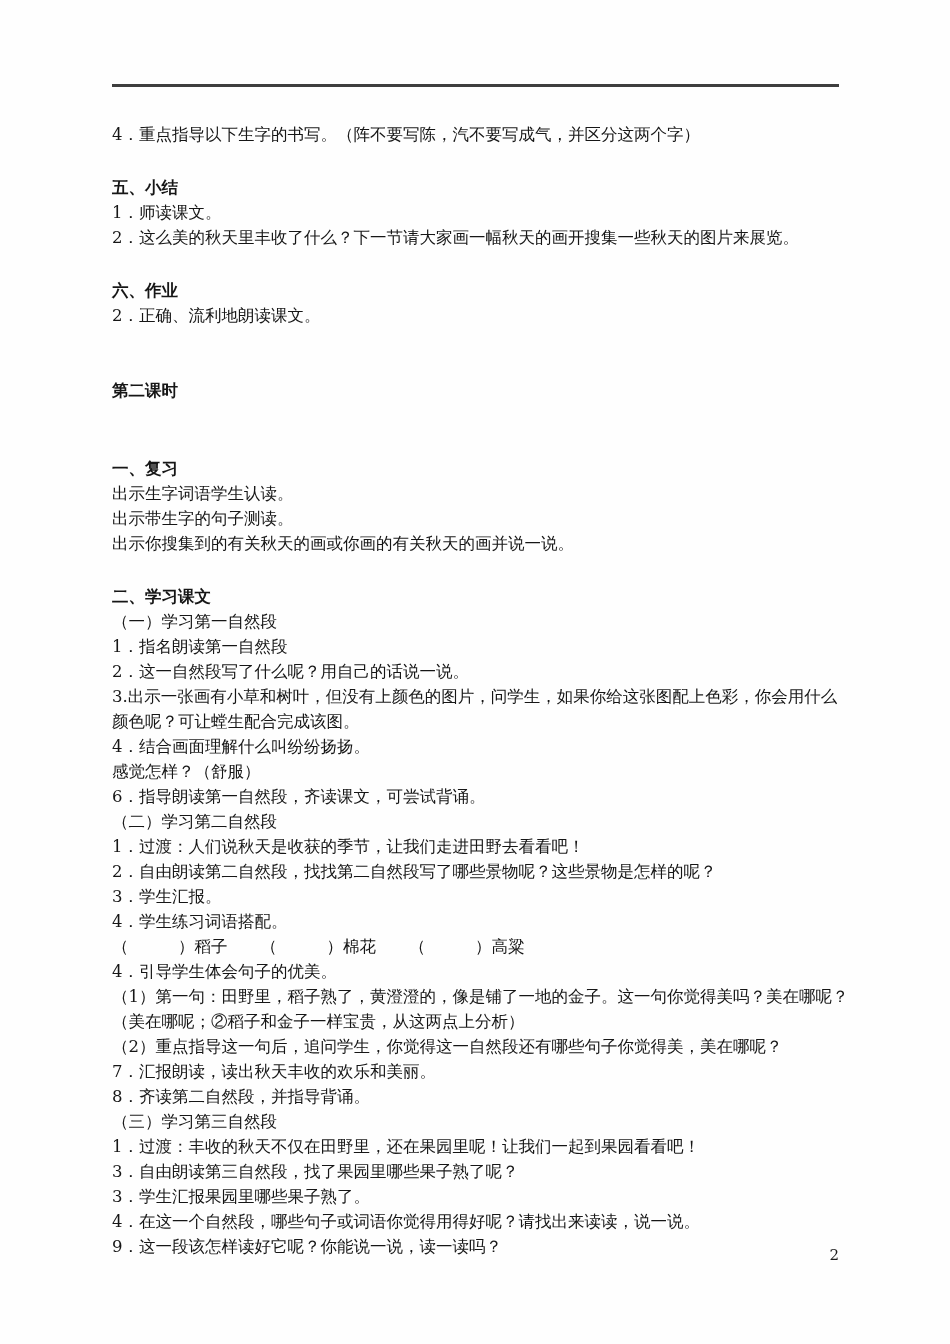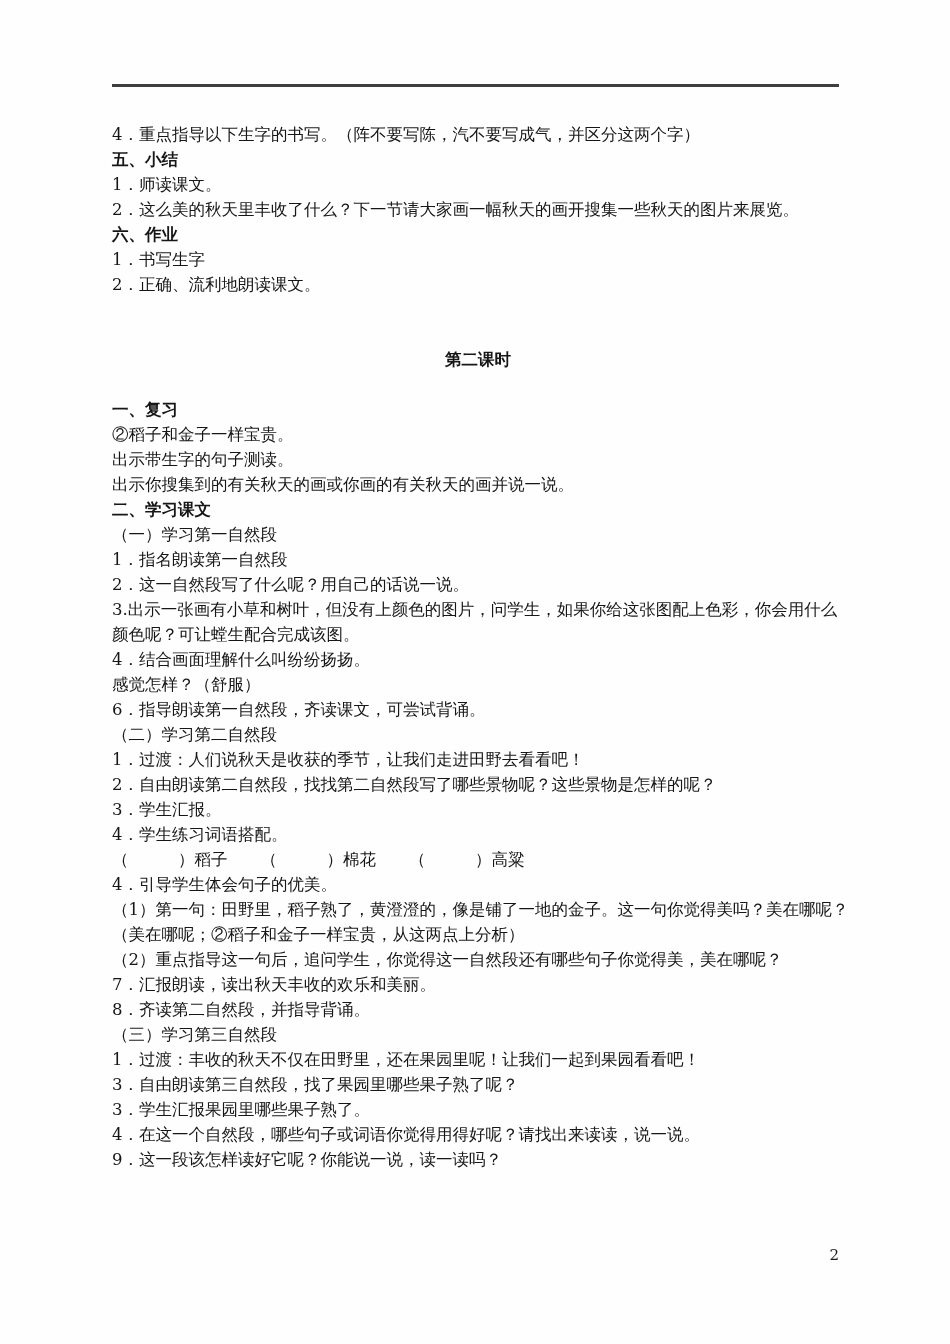--- a/index.html
+++ b/index.html
@@ -33,24 +33,24 @@
     font-size: 16.5px;
     line-height: 25px;
     text-align: left;
   }
   .line {
     min-height: 25px;
     white-space: pre;
   }
   .line.heading {
     font-weight: bold;
+    margin-top: 28px;
   }
   .line.heading-center {
     font-weight: bold;
-    text-align: center;
     white-space: normal;
   }
   .page-number {
     position: absolute;
     top: 1243px;
     left: 112px;
     width: 727px;
     text-align: right;
     font-size: 15px;
     line-height: 25px;
@@ -61,28 +61,27 @@
 <body>
 
 <div class="page">
   <div class="header-rule"></div>
   <div class="content" id="content">
       <div class="line normal">4．重点指导以下生字的书写。（阵不要写陈，汽不要写成气，并区分这两个字）</div>
       <div class="line heading">五、小结</div>
       <div class="line normal">1．师读课文。</div>
       <div class="line normal">2．这么美的秋天里丰收了什么？下一节请大家画一幅秋天的画开搜集一些秋天的图片来展览。</div>
       <div class="line heading">六、作业</div>
-      <div class="line normal">1．书写生字</div>
       <div class="line normal">2．正确、流利地朗读课文。</div>
       <div class="line blank"></div>
       <div class="line blank"></div>
       <div class="line heading-center">第二课时</div>
       <div class="line blank"></div>
       <div class="line heading">一、复习</div>
-      <div class="line normal">②稻子和金子一样宝贵。</div>
+      <div class="line normal">出示生字词语学生认读。</div>
       <div class="line normal">出示带生字的句子测读。</div>
       <div class="line normal">出示你搜集到的有关秋天的画或你画的有关秋天的画并说一说。</div>
       <div class="line heading">二、学习课文</div>
       <div class="line normal">（一）学习第一自然段</div>
       <div class="line normal">1．指名朗读第一自然段</div>
       <div class="line normal">2．这一自然段写了什么呢？用自己的话说一说。</div>
       <div class="line normal">3.出示一张画有小草和树叶，但没有上颜色的图片，问学生，如果你给这张图配上色彩，你会用什么</div>
       <div class="line normal">颜色呢？可让螳生配合完成该图。</div>
       <div class="line normal">4．结合画面理解什么叫纷纷扬扬。</div>
       <div class="line normal">感觉怎样？（舒服）</div>

